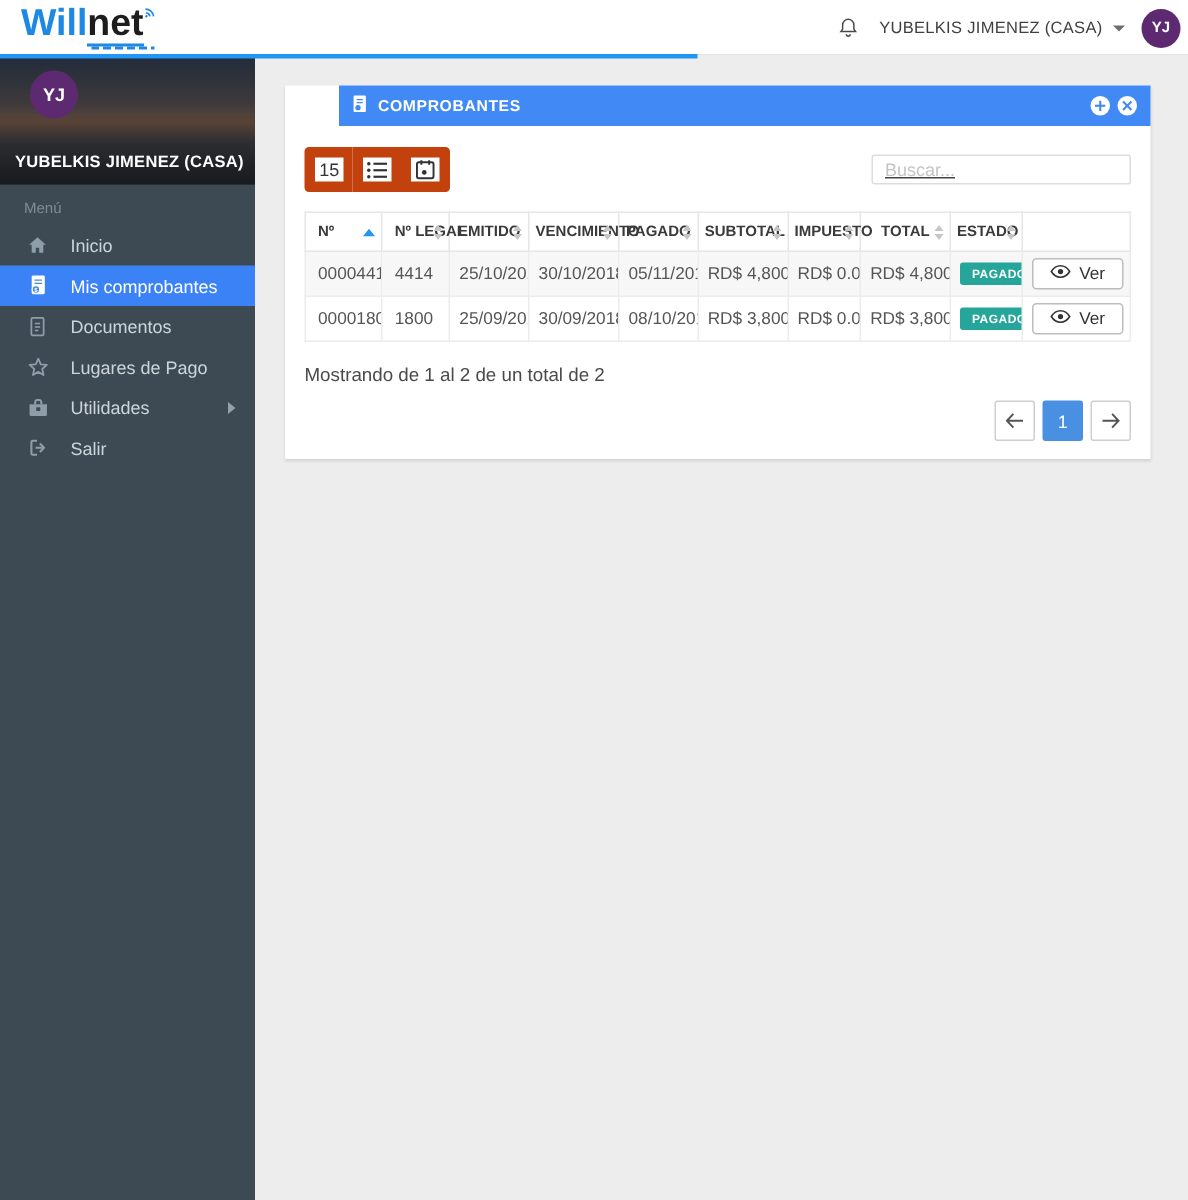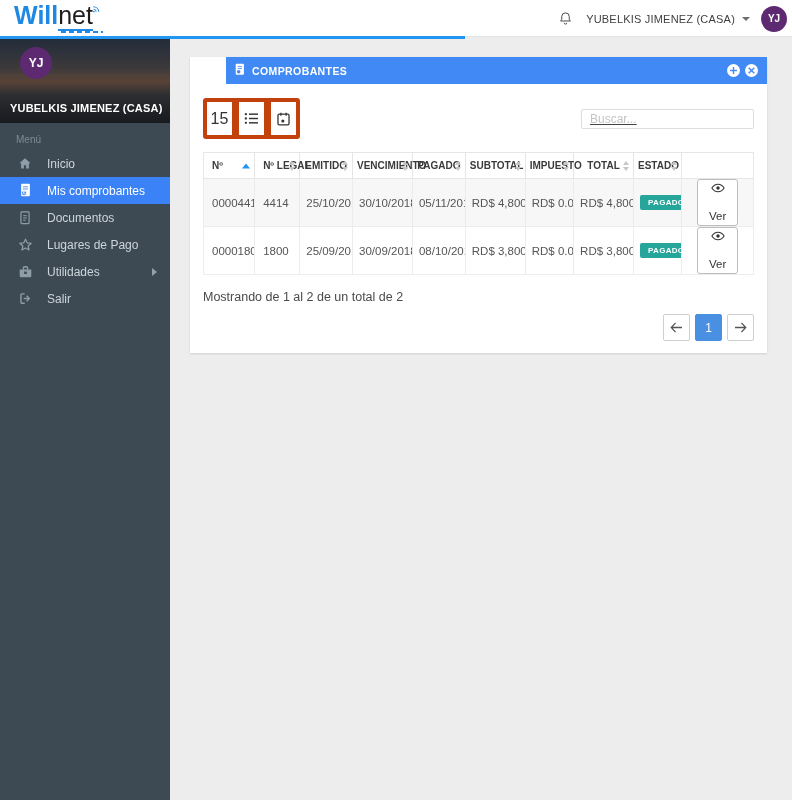--- a/index.html
+++ b/index.html
@@ -13,21 +13,21 @@
     color:#444;
   }
 
   
   .topbar{
     position:absolute; top:0; left:0; width:792px; height:37px;
     background:#ffffff; border-bottom:1px solid #e3e3e3; z-index:20;
   }
   .logo{ position:absolute; left:14px; top:1px; font-size:25px; cursor:pointer; }
   .logo-will{ color:#1e88e5; font-weight:700; }
-  .logo-net{ color:#1d1d1d; font-weight:400; border-bottom:2.5px solid #1e88e5; }
+  .logo-net{ color:#1d1d1d; font-weight:700; border-bottom:2.5px solid #1e88e5; }
   .wifi{ position:relative; top:-9px; left:0px; display:inline-block; transform:rotate(42deg); }
   .logo-tagline{
     position:absolute; left:47px; top:30px; width:42px; height:2px;
     background:repeating-linear-gradient(90deg,#1e88e5 0 5px,transparent 5px 8px);
   }
   .topbar-right{
     position:absolute; right:5px; top:0; height:37px;
     display:flex; align-items:center; gap:11px;
   }
   .bell-btn{ display:flex; align-items:center; cursor:pointer; padding:2px; }
@@ -92,23 +92,23 @@
     width:13px; height:13px; border-radius:50%; background:#fff; color:#4189f4;
     display:flex; align-items:center; justify-content:center; margin-left:5px; cursor:pointer;
     font-size:9px; font-weight:bold; line-height:1;
   }
   .panel-body{ padding:14px 13px 12px; }
 
   
   .toolbar{ display:flex; justify-content:space-between; align-items:center; }
   .btn-group{ display:flex; }
   .tb-btn{
-    min-width:33px; height:41px; background:#fff; border:4px solid #c2410c;
+    min-width:33px; height:30px; background:#fff; border:7px solid #c2410c;
     display:flex; align-items:center; justify-content:center;
-    font-size:16px; color:#333; cursor:pointer; margin-left:-1px;
+    font-size:12px; color:#333; cursor:pointer; margin-left:-1px;
   }
   .tb-btn:first-child{ border-radius:3px 0 0 3px; margin-left:0; }
   .tb-btn:last-child{ border-radius:0 3px 3px 0; }
   .search-input{
     width:173px; height:20px; border:1px solid #ddd; border-radius:2px;
     padding:0 8px; font-size:12px; color:#444; font-family:"Liberation Sans", sans-serif;text-decoration:underline;
   }
   .search-input::placeholder{ color:#c4c4c4; }
 
   
@@ -127,23 +127,23 @@
   td.ar{ text-align:right; padding-right:6px; }
   .sort{ position:absolute; right:4px; top:50%; transform:translateY(-50%); display:flex; flex-direction:column; gap:2px; }
   .tri-up{ width:0; height:0; border-left:3.5px solid transparent; border-right:3.5px solid transparent; border-bottom:4px solid #c6c6c6; }
   .tri-dn{ width:0; height:0; border-left:3.5px solid transparent; border-right:3.5px solid transparent; border-top:4px solid #c6c6c6; }
   .tri-up.active{ border-bottom-color:#2196f3; border-left-width:4px; border-right-width:4px; border-bottom-width:5px; }
   .badge{
     display:inline-block; background:#26a69a; color:#fff; font-size:8px; font-weight:bold;
     letter-spacing:.3px; padding:3px 8px; border-radius:2px;
   }
   .ver-btn{
-    display:inline-flex; align-items:center; gap:15px; background:#fff;
+    display:inline-flex; align-items:center; gap:5px; background:#fff;
     border:1px solid #bdbdbd; border-radius:3px; padding:3px 11px;
-    font-size:11.5px; color:#333; cursor:pointer; font-family:"Liberation Sans", sans-serif;flex-direction:column;
+    font-size:11.5px; color:#333; cursor:pointer; font-family:"Liberation Sans", sans-serif;
   }
 
   
   .table-summary{ margin-top:15px; font-size:12.5px; color:#4a4a4a; }
   .pagination{ display:flex; justify-content:flex-end; gap:5px; margin-top:10px; }
   .page-btn{
     width:27px; height:27px; background:#fff; border:1px solid #cfcfcf; border-radius:2px;
     display:flex; align-items:center; justify-content:center; cursor:pointer;
     font-size:12px; color:#555;
   }

